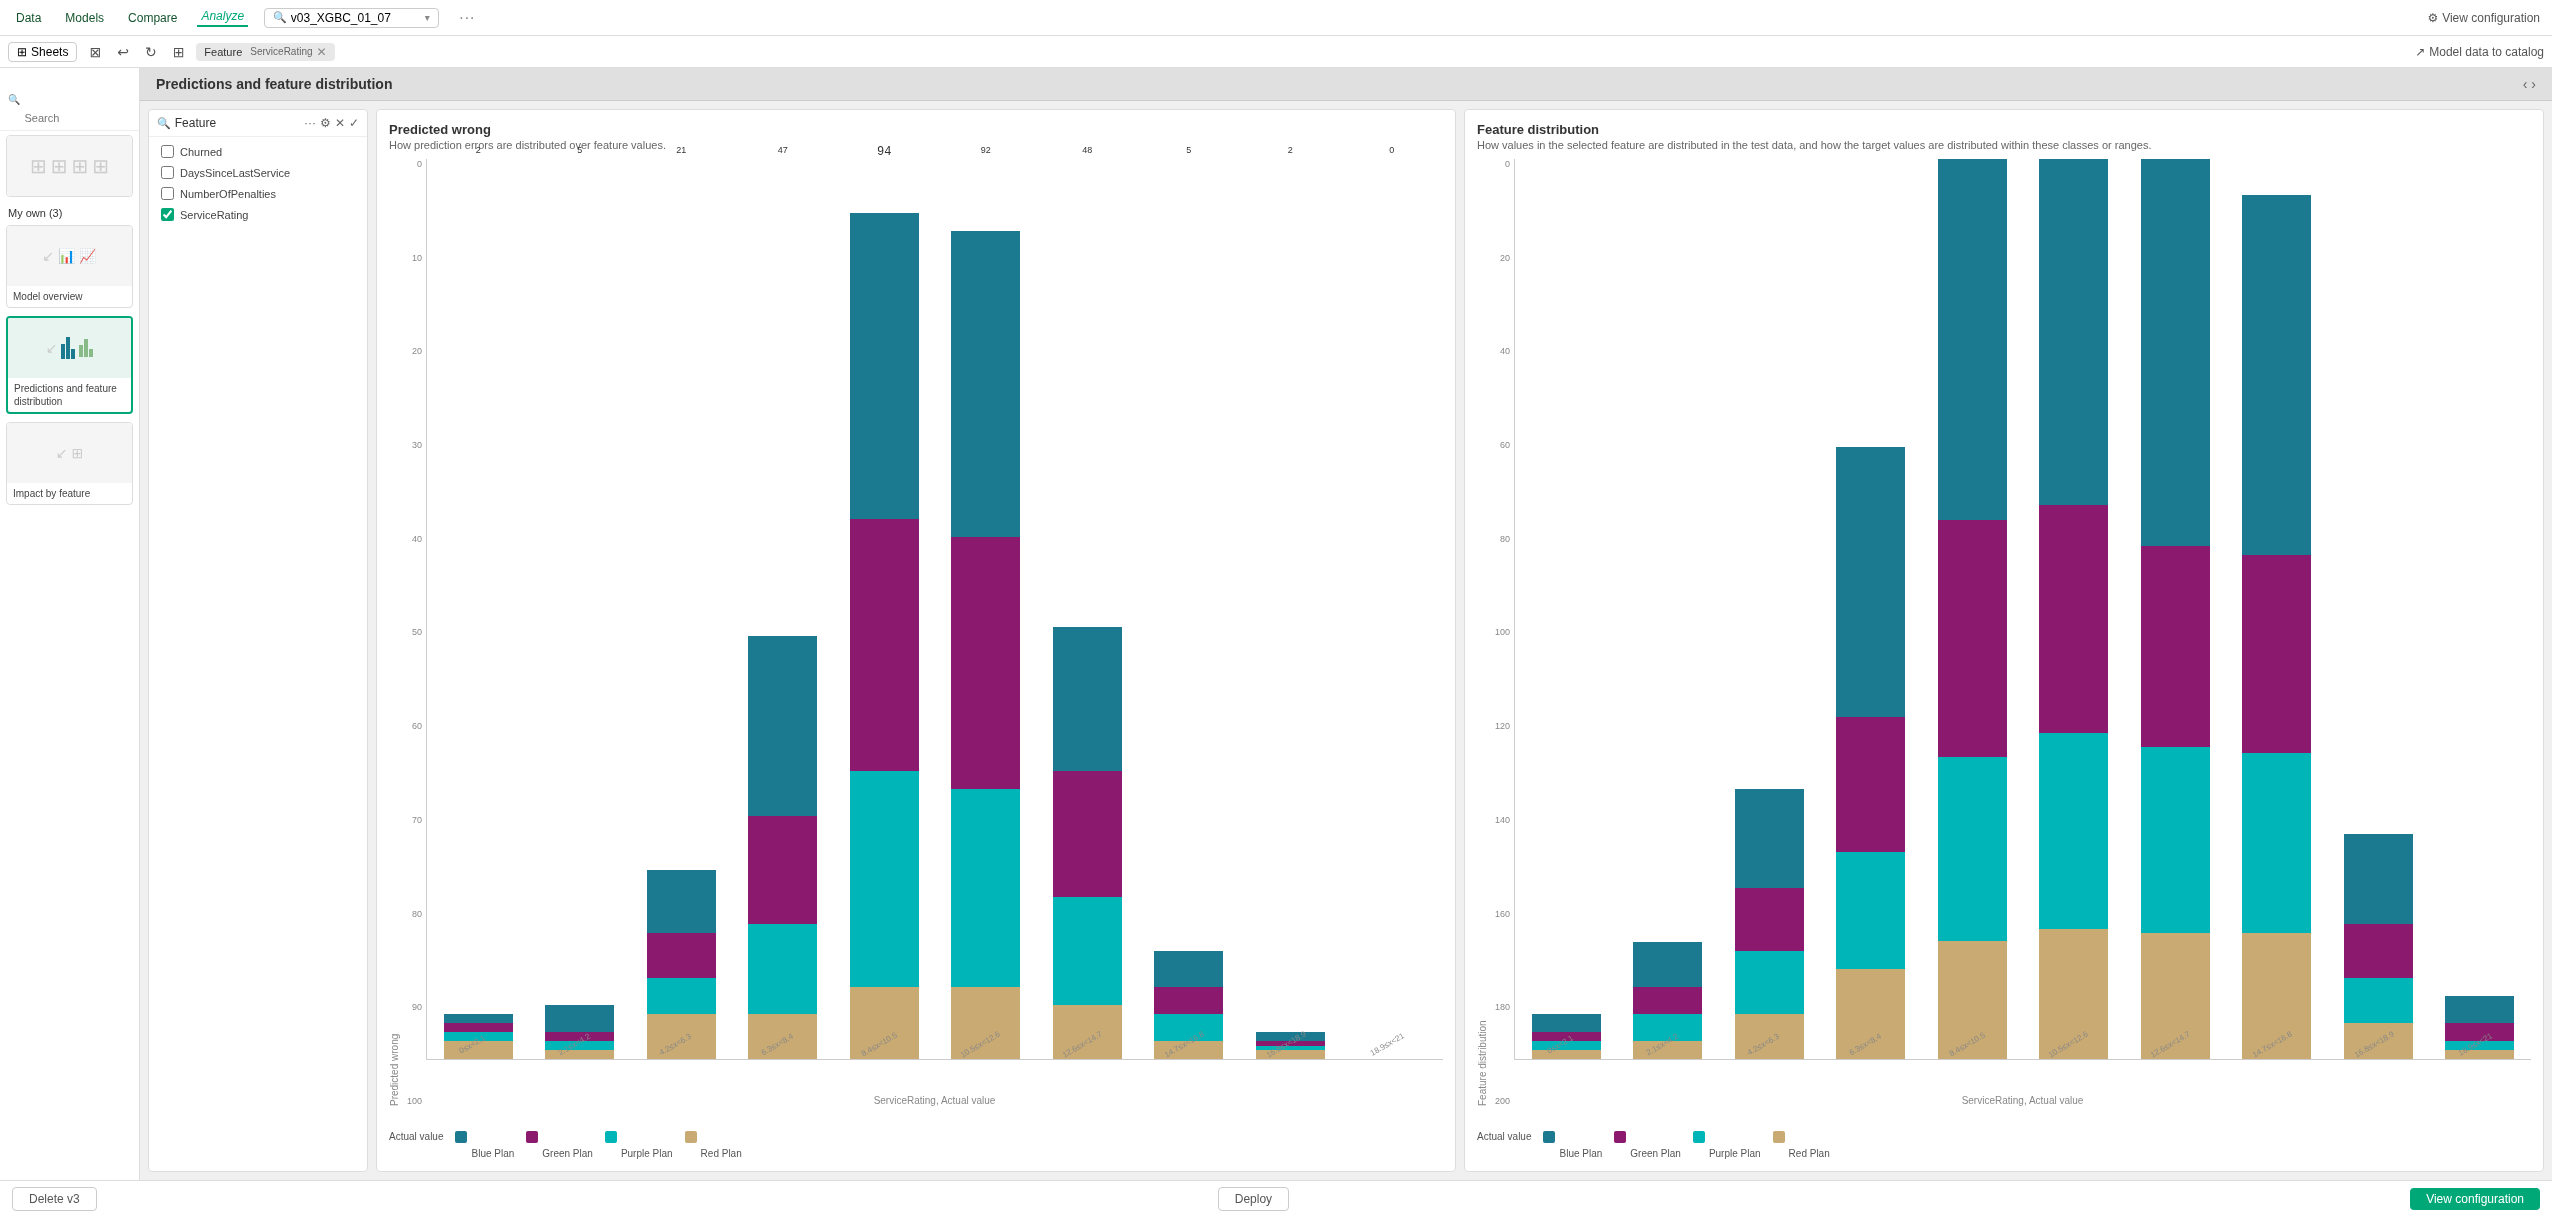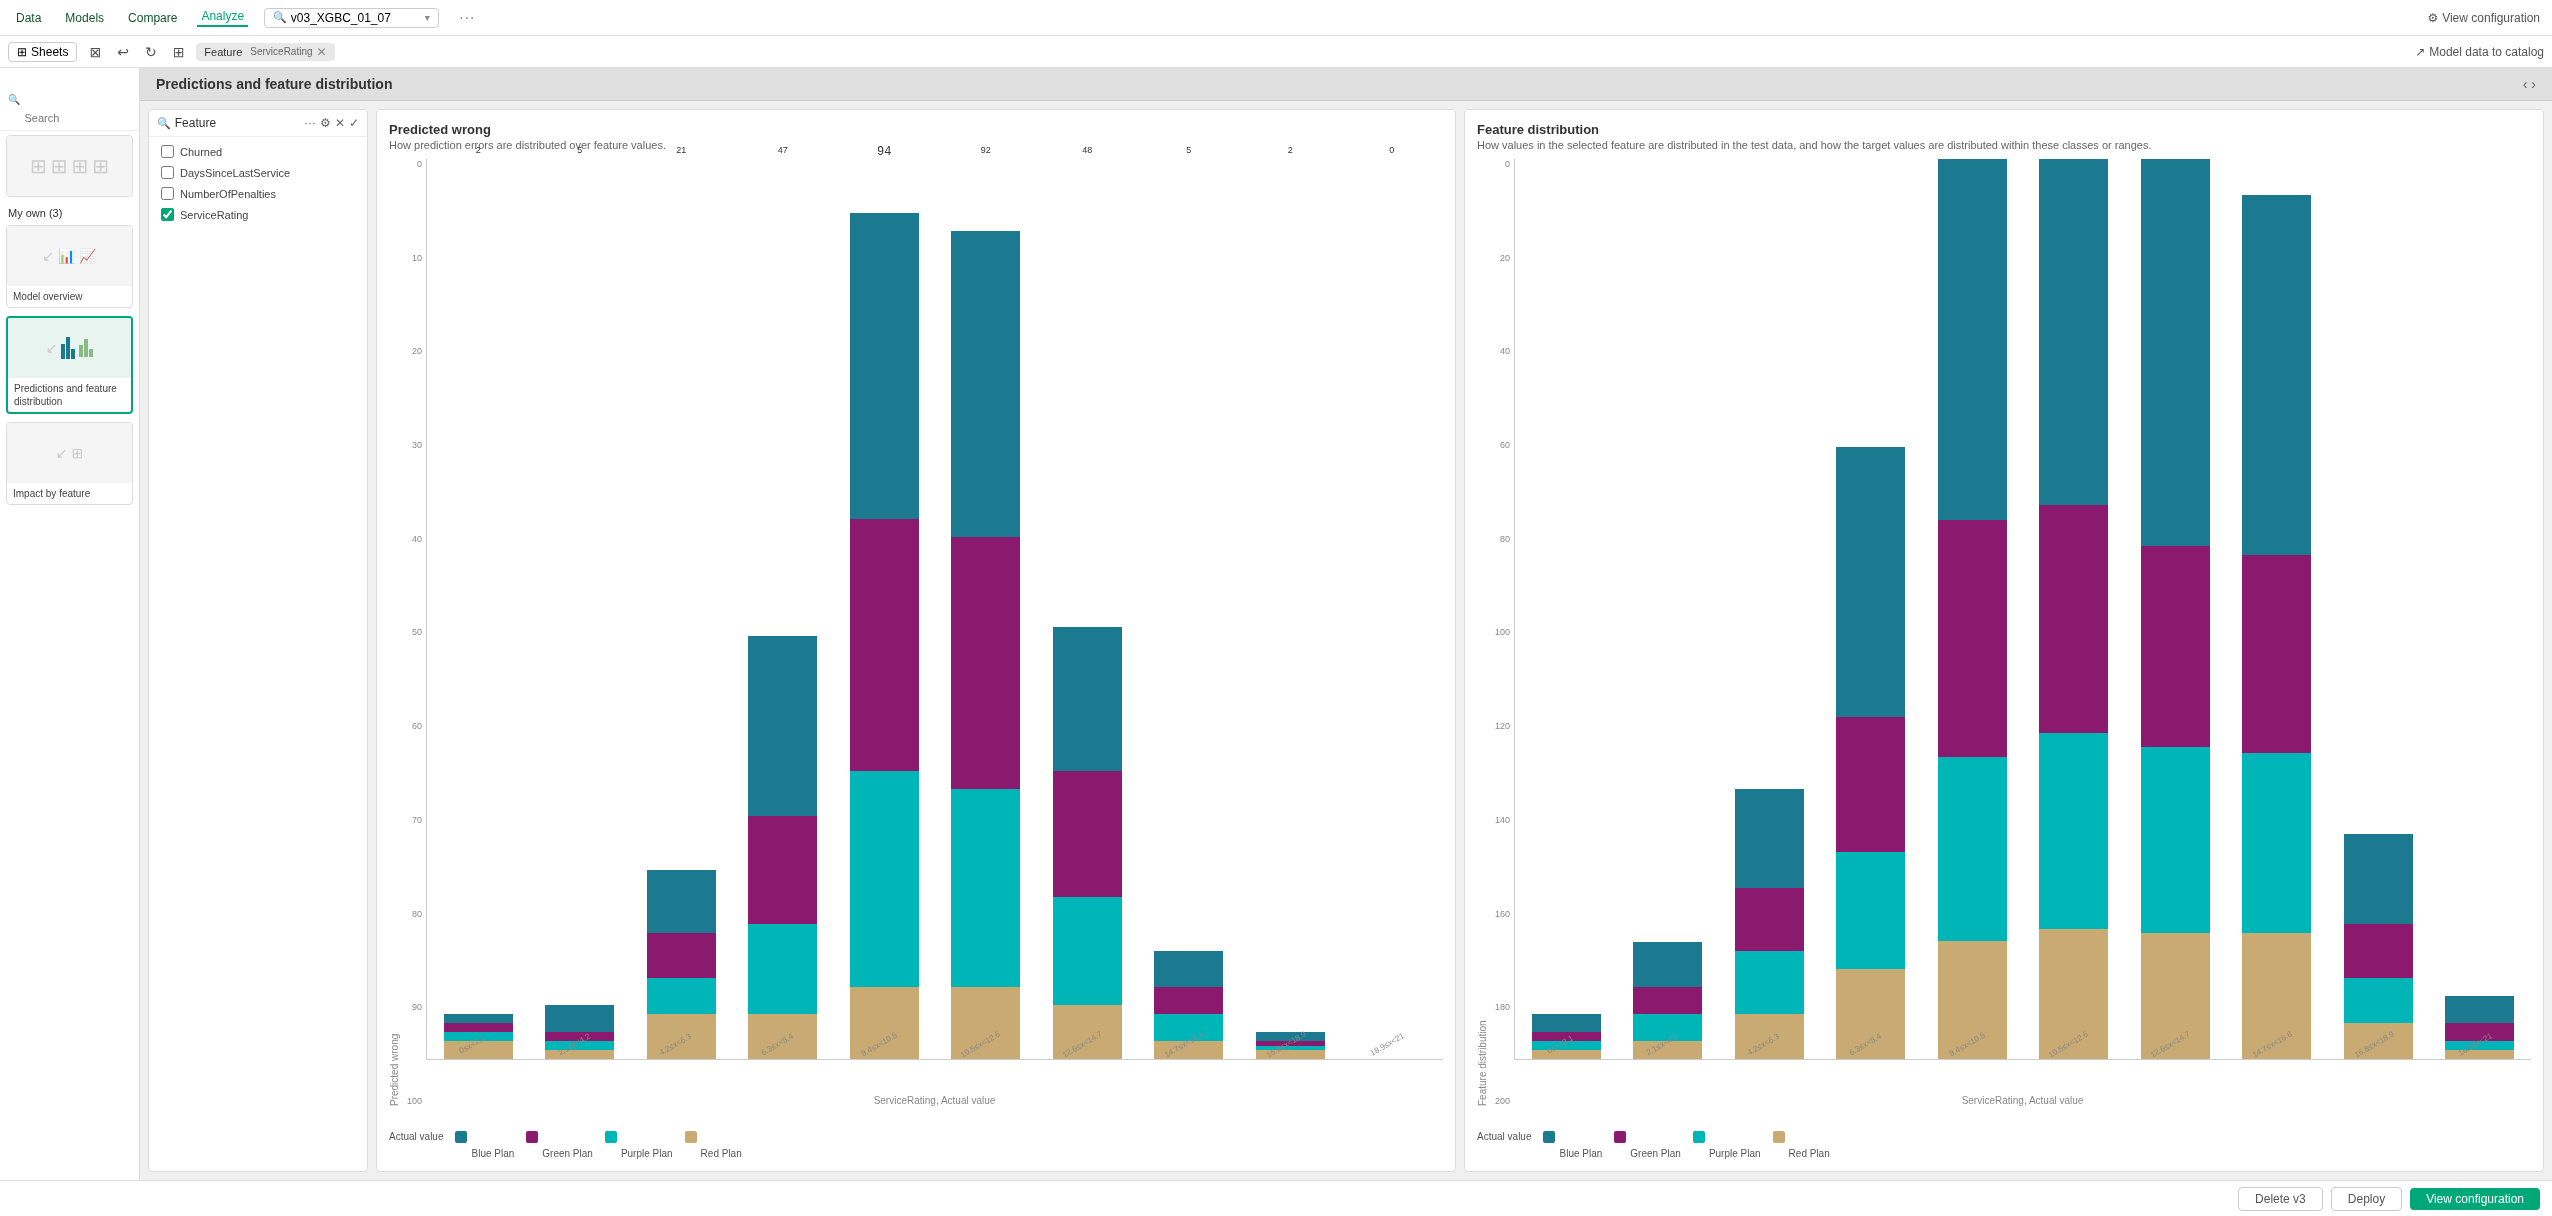--- a/index.html
+++ b/index.html
@@ -4,21 +4,21 @@
   <style>
     * { box-sizing: border-box; margin: 0; padding: 0; font-family: -apple-system, BlinkMacSystemFont, 'Segoe UI', sans-serif; }
     body { background: #f0f0f0; font-size: 12px; color: #333; overflow: hidden; }
 
     
     .top-nav {
       display: flex; align-items: center; height: 36px; background: #fff;
       border-bottom: 1px solid #ddd; padding: 0 12px; gap: 16px;
     }
     .nav-item { font-size: 12px; color: #14532d; cursor: pointer; padding: 0 4px; }
-    .nav-item.active { color: #00a878; border-bottom: 2px solid #00a878; padding-bottom: 2px; }
+    .nav-item.active { color: #00a878; border-bottom: 2px solid #00a878; padding-bottom: 2px; font-style: italic; }
     .search-box {
       display: flex; align-items: center; border: 1px solid #ccc; border-radius: 4px;
       padding: 2px 8px; gap: 4px; background: #fff; min-width: 160px;
     }
     .search-box input { border: none; outline: none; font-size: 12px; width: 130px; }
     .dots-menu { color: #888; cursor: pointer; font-size: 16px; margin-left: 4px; }
     .nav-right { margin-left: auto; display: flex; align-items: center; gap: 8px; }
     .view-config-btn {
       display: flex; align-items: center; gap: 4px; font-size: 12px;
       color: #555; cursor: pointer; border: none; background: none;
@@ -141,21 +141,21 @@
       display: flex; align-items: center; gap: 12px; flex-wrap: wrap;
       margin-top: 6px; font-size: 10px;
     }
     .legend-item { display: flex; align-items: center; gap: 4px; }
     .legend-swatch { width: 12px; height: 12px; border-radius: 2px; flex-shrink: 0; }
     .legend-label { color: #555; margin-top: 34px; }
 
     
     .bottom-bar {
       height: 36px; background: #fff; border-top: 1px solid #ddd;
-      display: flex; align-items: center; justify-content: flex-end; padding: 0 12px; gap: 8px;
+      display: flex; align-items: center; justify-content: space-between; padding: 0 12px; gap: 8px;
     }
     .delete-btn {
       padding: 4px 16px; border: 1px solid #ccc; border-radius: 4px;
       font-size: 12px; color: #555; cursor: pointer; background: #fff;
     }
     .deploy-btn {
       padding: 4px 16px; border: 1px solid #ccc; border-radius: 4px;
       font-size: 12px; color: #555; cursor: pointer; background: #fff;
     }
     .view-config-main-btn {

